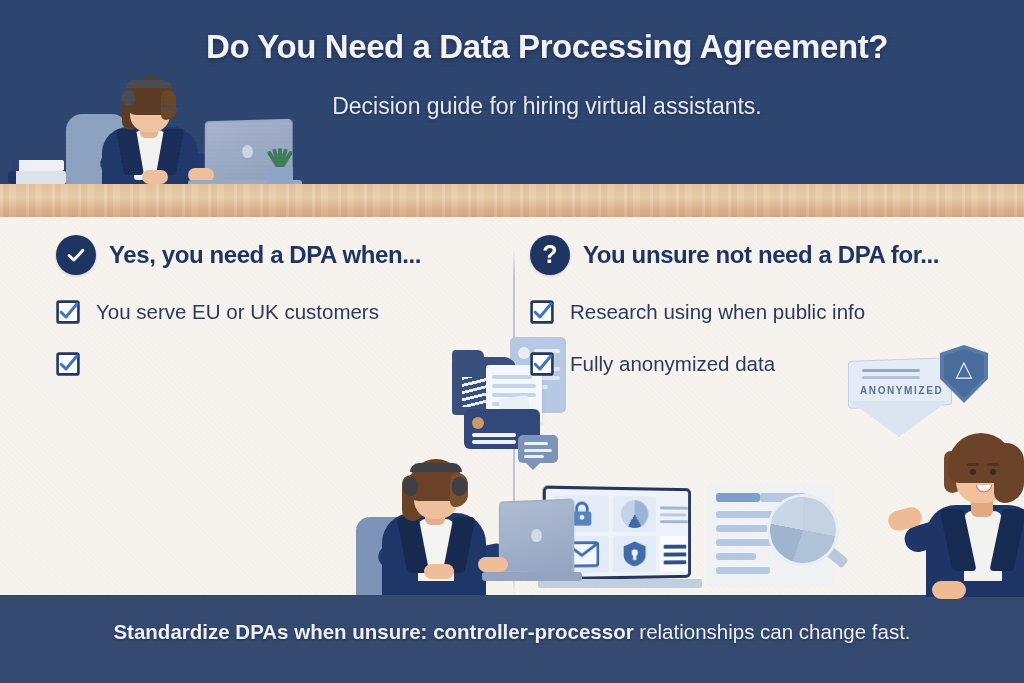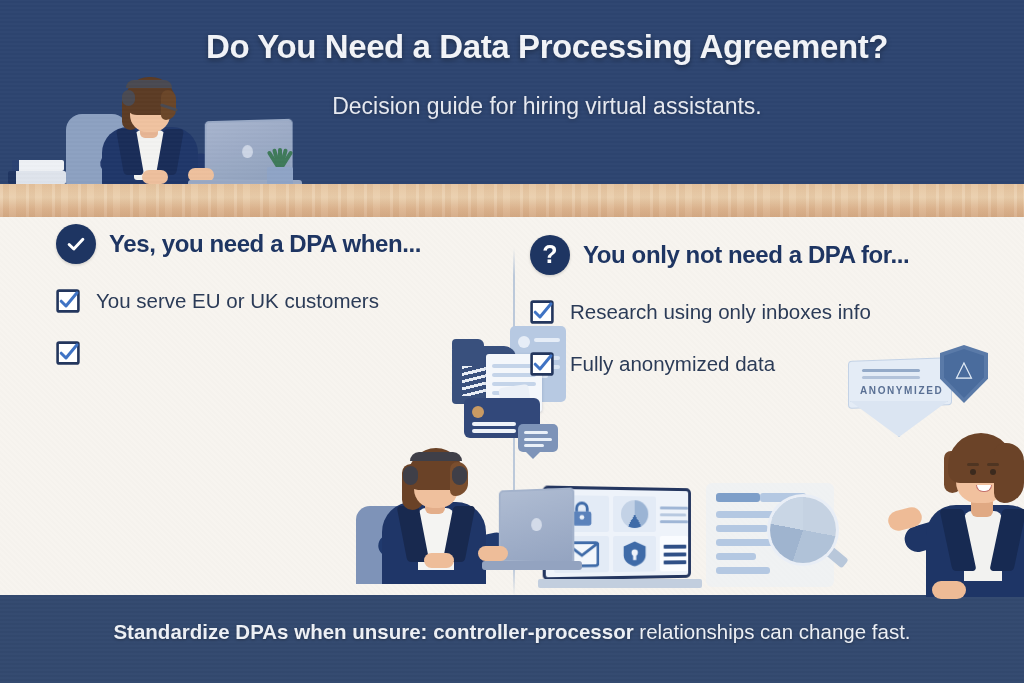--- a/index.html
+++ b/index.html
@@ -372,21 +372,21 @@
       <div class="plant-pot"></div>
     </div>
   </div>
 
   <div class="desk-edge"></div>
   <div class="desk"></div>
 
   <div class="main"></div>
   <div class="divider"></div>
 
-  <div class="col col-left" style="top:206px;">
+  <div class="col col-left" style="top:217px;">
     <div class="col-head">
       <div class="badge-circle">
         <svg width="22" height="22" viewBox="0 0 24 24" aria-hidden="true">
           <path d="M4.5 12.6 L9.6 17.5 L19.5 6.8" fill="none" stroke="#ffffff" stroke-width="3.2" stroke-linecap="round" stroke-linejoin="round"></path>
         </svg>
       </div>
       <div class="col-title">Yes, you need a DPA when...</div>
     </div>
 
     <div class="items">
@@ -459,32 +459,32 @@
       <div class="lw-handR"></div>
       <div class="lw-lbase"></div>
     </div>
   </div>
 
   <div class="col col-right" style="top:217px;">
     <div class="col-head">
       <div class="badge-circle">
         <span class="badge-q">?</span>
       </div>
-      <div class="col-title">You only not need a DPA for...</div>
+      <div class="col-title">You unsure not need a DPA for...</div>
     </div>
 
     <div class="items">
       <div class="item">
         <span class="cbox">
           <svg width="24" height="24" viewBox="0 0 24 24">
             <rect x="1.6" y="1.6" width="20.8" height="20.8" rx="1.5" fill="#ffffff" stroke="#23365d" stroke-width="2.6"></rect>
             <path d="M5.2 12.2 L10 17 L21 3.8" fill="none" stroke="#3f73c4" stroke-width="3" stroke-linecap="round" stroke-linejoin="round"></path>
           </svg>
         </span>
-        <span class="item-text">Research using only inboxes info</span>
+        <span class="item-text">Research using when public info</span>
       </div>
       <div class="item" style="margin-bottom:18px">
         <span class="cbox">
           <svg width="24" height="24" viewBox="0 0 24 24">
             <rect x="1.6" y="1.6" width="20.8" height="20.8" rx="1.5" fill="#ffffff" stroke="#23365d" stroke-width="2.6"></rect>
             <path d="M5.2 12.2 L10 17 L21 3.8" fill="none" stroke="#3f73c4" stroke-width="3" stroke-linecap="round" stroke-linejoin="round"></path>
           </svg>
         </span>
         <span class="item-text">Fully anonymized data</span>
       </div>

